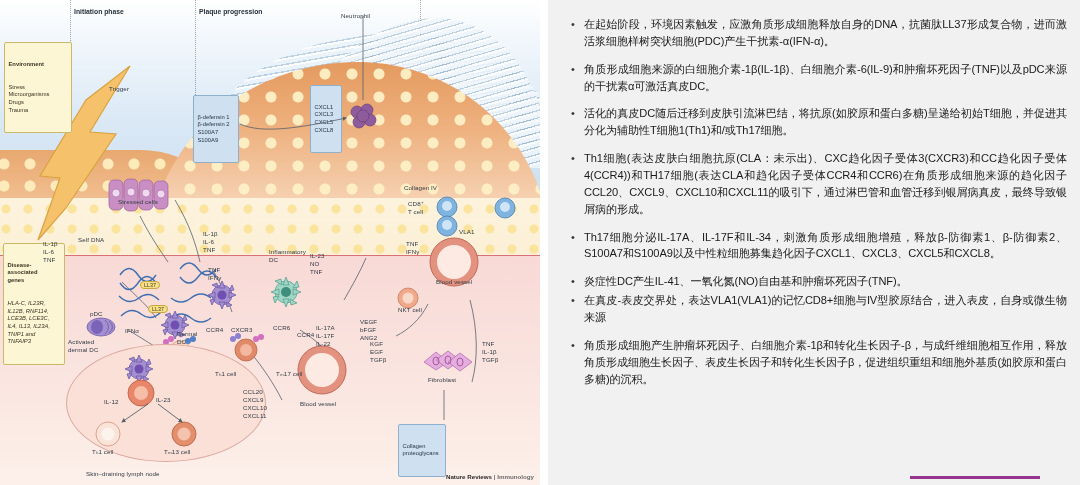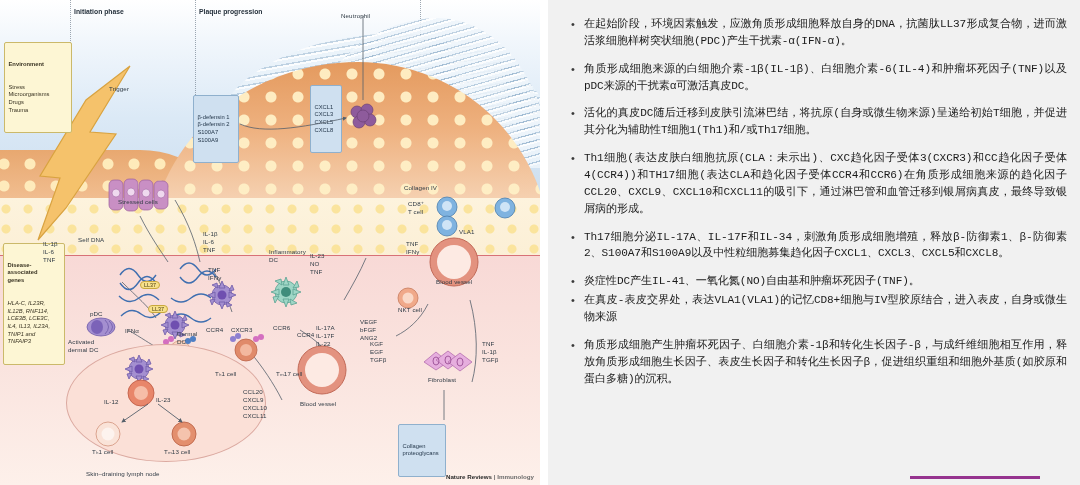--- a/index.html
+++ b/index.html
@@ -102,21 +102,21 @@
   
   #textpanel {
     position:absolute; left:548px; top:0; width:532px; height:485px;
     background:#f1f1f1;
   }
   #bullets { position:absolute; left:14px; top:16px; width:505px; }
   .bullet { display:flex; margin-bottom:11px; }
   .bullet .bdot { width:22px; flex:0 0 22px; text-align:center; font-size:11px; color:#3a3a3a; line-height:1.5; }
   .bullet .btxt {
     flex:1; font-size:11.1px; line-height:1.52; color:#1a1a1a;
-    font-family:Liberation Mono, monospace;
+    font-family:Liberation Sans, sans-serif;
     text-align:justify; letter-spacing:-.1px;
   }
   .accentbar { position:absolute; left:362px; bottom:6px; width:130px; height:2.6px; background:#96348f; }
 </style>
 </head>
 <body>
 
 <div id="slide">
 
   <div id="figure">
@@ -496,26 +496,26 @@
   <div id="textpanel">
     <div id="bullets">
 
       <div class="bullet">
         <div class="bdot">•</div>
         <div class="btxt">在起始阶段，环境因素触发，应激角质形成细胞释放自身的DNA，抗菌肽LL37形成复合物，进而激活浆细胞样树突状细胞(PDC)产生干扰素-α(IFN-α)。</div>
       </div>
 
       <div class="bullet">
         <div class="bdot">•</div>
-        <div class="btxt">角质形成细胞来源的白细胞介素-1β(IL-1β)、白细胞介素-6(IL-4)和肿瘤坏死因子(TNF)以及pDC来源的干扰素α可激活真皮DC。</div>
-      </div>
-
-      <div class="bullet">
-        <div class="bdot">•</div>
-        <div class="btxt">活化的真皮DC随后迁移到皮肤引流淋巴结，将抗原(自身或微生物来源)呈递给初始T细胞，并促进其分化为辅助性T细胞1(Th1)和/或Th17细胞。</div>
+        <div class="btxt">角质形成细胞来源的白细胞介素-1β(IL-1β)、白细胞介素-6(IL-9)和肿瘤坏死因子(TNF)以及pDC来源的干扰素α可激活真皮DC。</div>
+      </div>
+
+      <div class="bullet">
+        <div class="bdot">•</div>
+        <div class="btxt">活化的真皮DC随后迁移到皮肤引流淋巴结，将抗原(如胶原和蛋白多糖)呈递给初始T细胞，并促进其分化为辅助性T细胞1(Th1)和/或Th17细胞。</div>
       </div>
 
       <div class="bullet">
         <div class="bdot">•</div>
         <div class="btxt">Th1细胞(表达皮肤白细胞抗原(CLA：未示出)、CXC趋化因子受体3(CXCR3)和CC趋化因子受体4(CCR4))和TH17细胞(表达CLA和趋化因子受体CCR4和CCR6)在角质形成细胞来源的趋化因子CCL20、CXCL9、CXCL10和CXCL11的吸引下，通过淋巴管和血管迁移到银屑病真皮，最终导致银屑病的形成。</div>
       </div>
 
       <div class="bullet">
         <div class="bdot">•</div>
         <div class="btxt">Th17细胞分泌IL-17A、IL-17F和IL-34，刺激角质形成细胞增殖，释放β-防御素1、β-防御素2、S100A7和S100A9以及中性粒细胞募集趋化因子CXCL1、CXCL3、CXCL5和CXCL8。</div>

